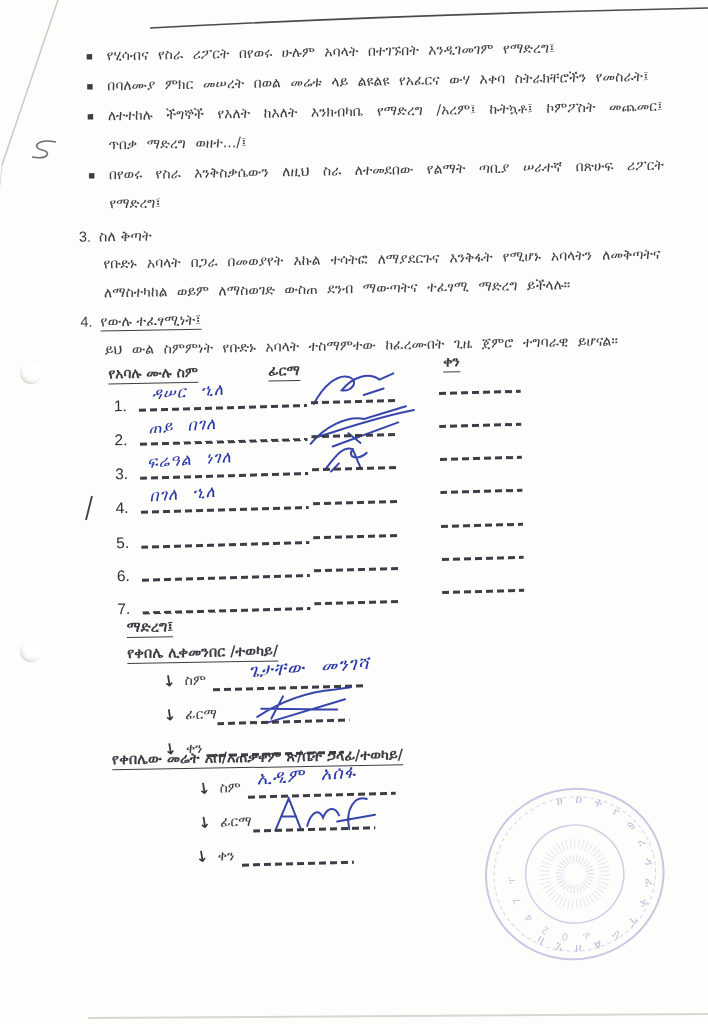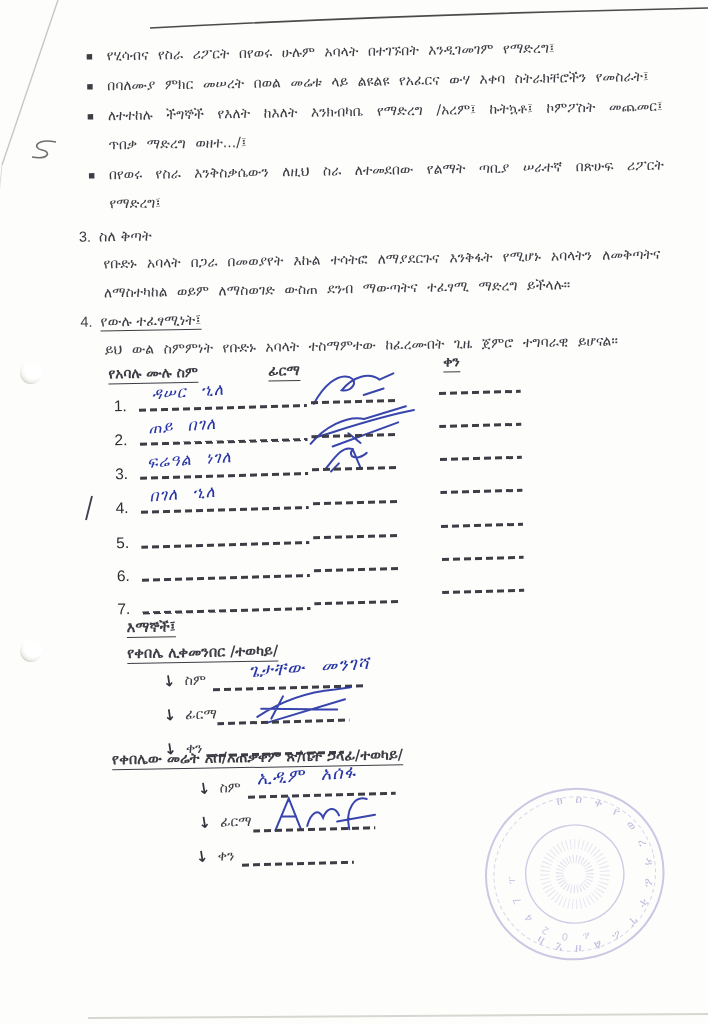--- a/index.html
+++ b/index.html
@@ -145,21 +145,21 @@
       <div class="dl" style="left:433px;top:564px;width:82px"></div>
     </div>
 
     <div>
       <span class="rownum" style="left:108px;top:601px">7.</span>
       <div class="dl" style="left:133px;top:612px;width:168px"></div>
       <div class="dl" style="left:305px;top:606px;width:86px"></div>
       <div class="dl" style="left:433px;top:597px;width:82px"></div>
     </div>
 
-    <div class="wtitle uline" style="left:117px;top:620px">እማኞች፤</div>
+    <div class="wtitle uline" style="left:117px;top:620px">ማድረግ፤</div>
 
     <div class="wtitle uline" style="left:117px;top:646px">የቀበሌ ሊቀመንበር /ተወካይ/</div>
     <span class="arrow" style="left:152px;top:674px">↓</span>
     <span class="wlabel" style="left:174px;top:674px">ስም</span>
     <span class="hand" style="left:238px;top:660px;font-size:18px">ጌታቸው መንገሻ</span>
     <div class="dl" style="left:202px;top:690px;width:152px"></div>
     <span class="arrow" style="left:152px;top:708px">↓</span>
     <span class="wlabel" style="left:174px;top:708px">ፊርማ</span>
     <svg class="abs" style="left:238px;top:686px" width="110" height="44">
       <path class="pen" d="M8,34 C30,20 58,10 86,8 L102,6 M12,26 L88,28 M18,40 L96,18 M34,14 L22,36"></path>

